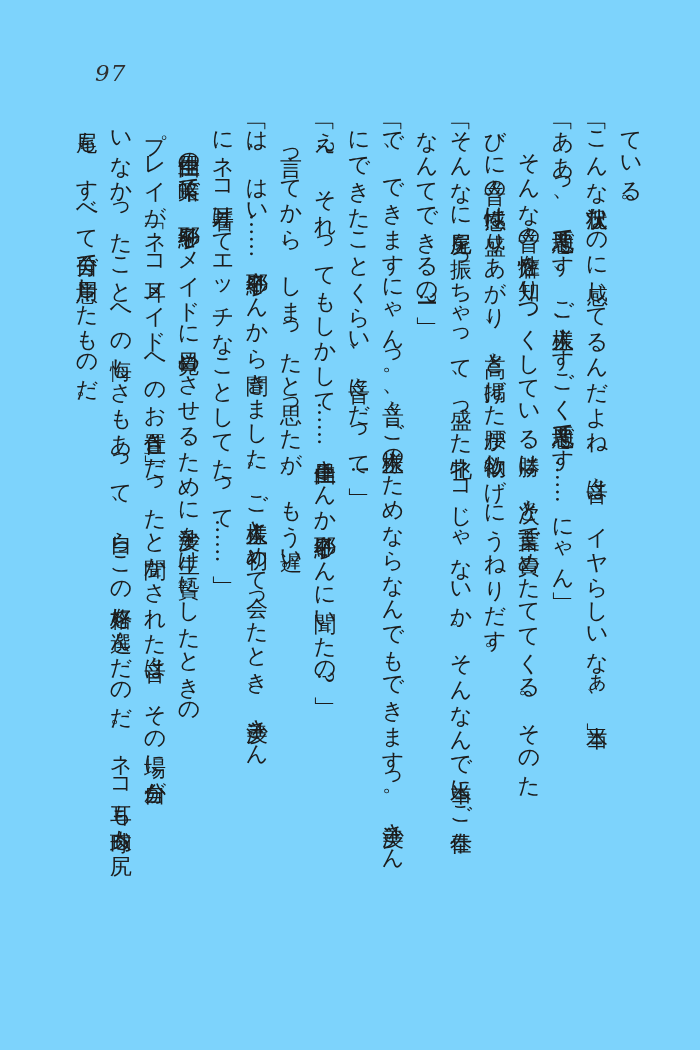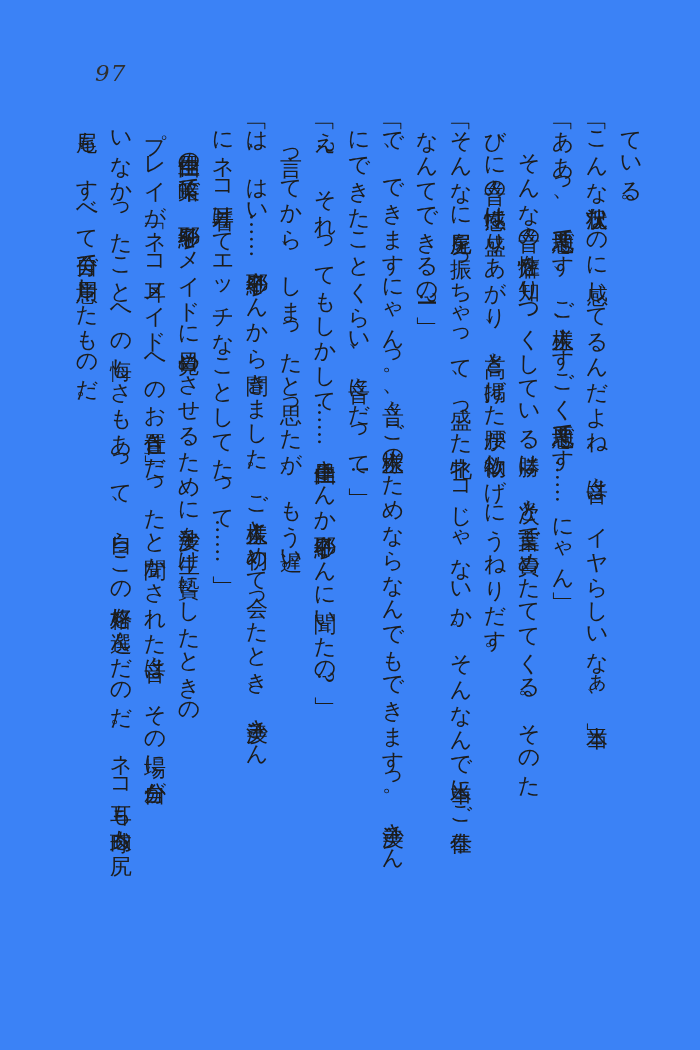--- a/index.html
+++ b/index.html
@@ -10,21 +10,21 @@
     width: 700px;
     height: 1050px;
     position: relative;
     background: #fdfdfc;
     overflow: hidden;
     font-family: "DejaVu Serif", serif;
   }
   .scan-page {
     position: absolute;
     inset: 0;
-    background: #3b82f6;
+    background: #7dd3fc;
   }
   .page-number {
     position: absolute;
     top: 60px;
     left: 95px;
     font-size: 23px;
     font-style: italic;
     color: #2f2f2f;
     letter-spacing: 1px;
     font-family: "DejaVu Serif", serif;

